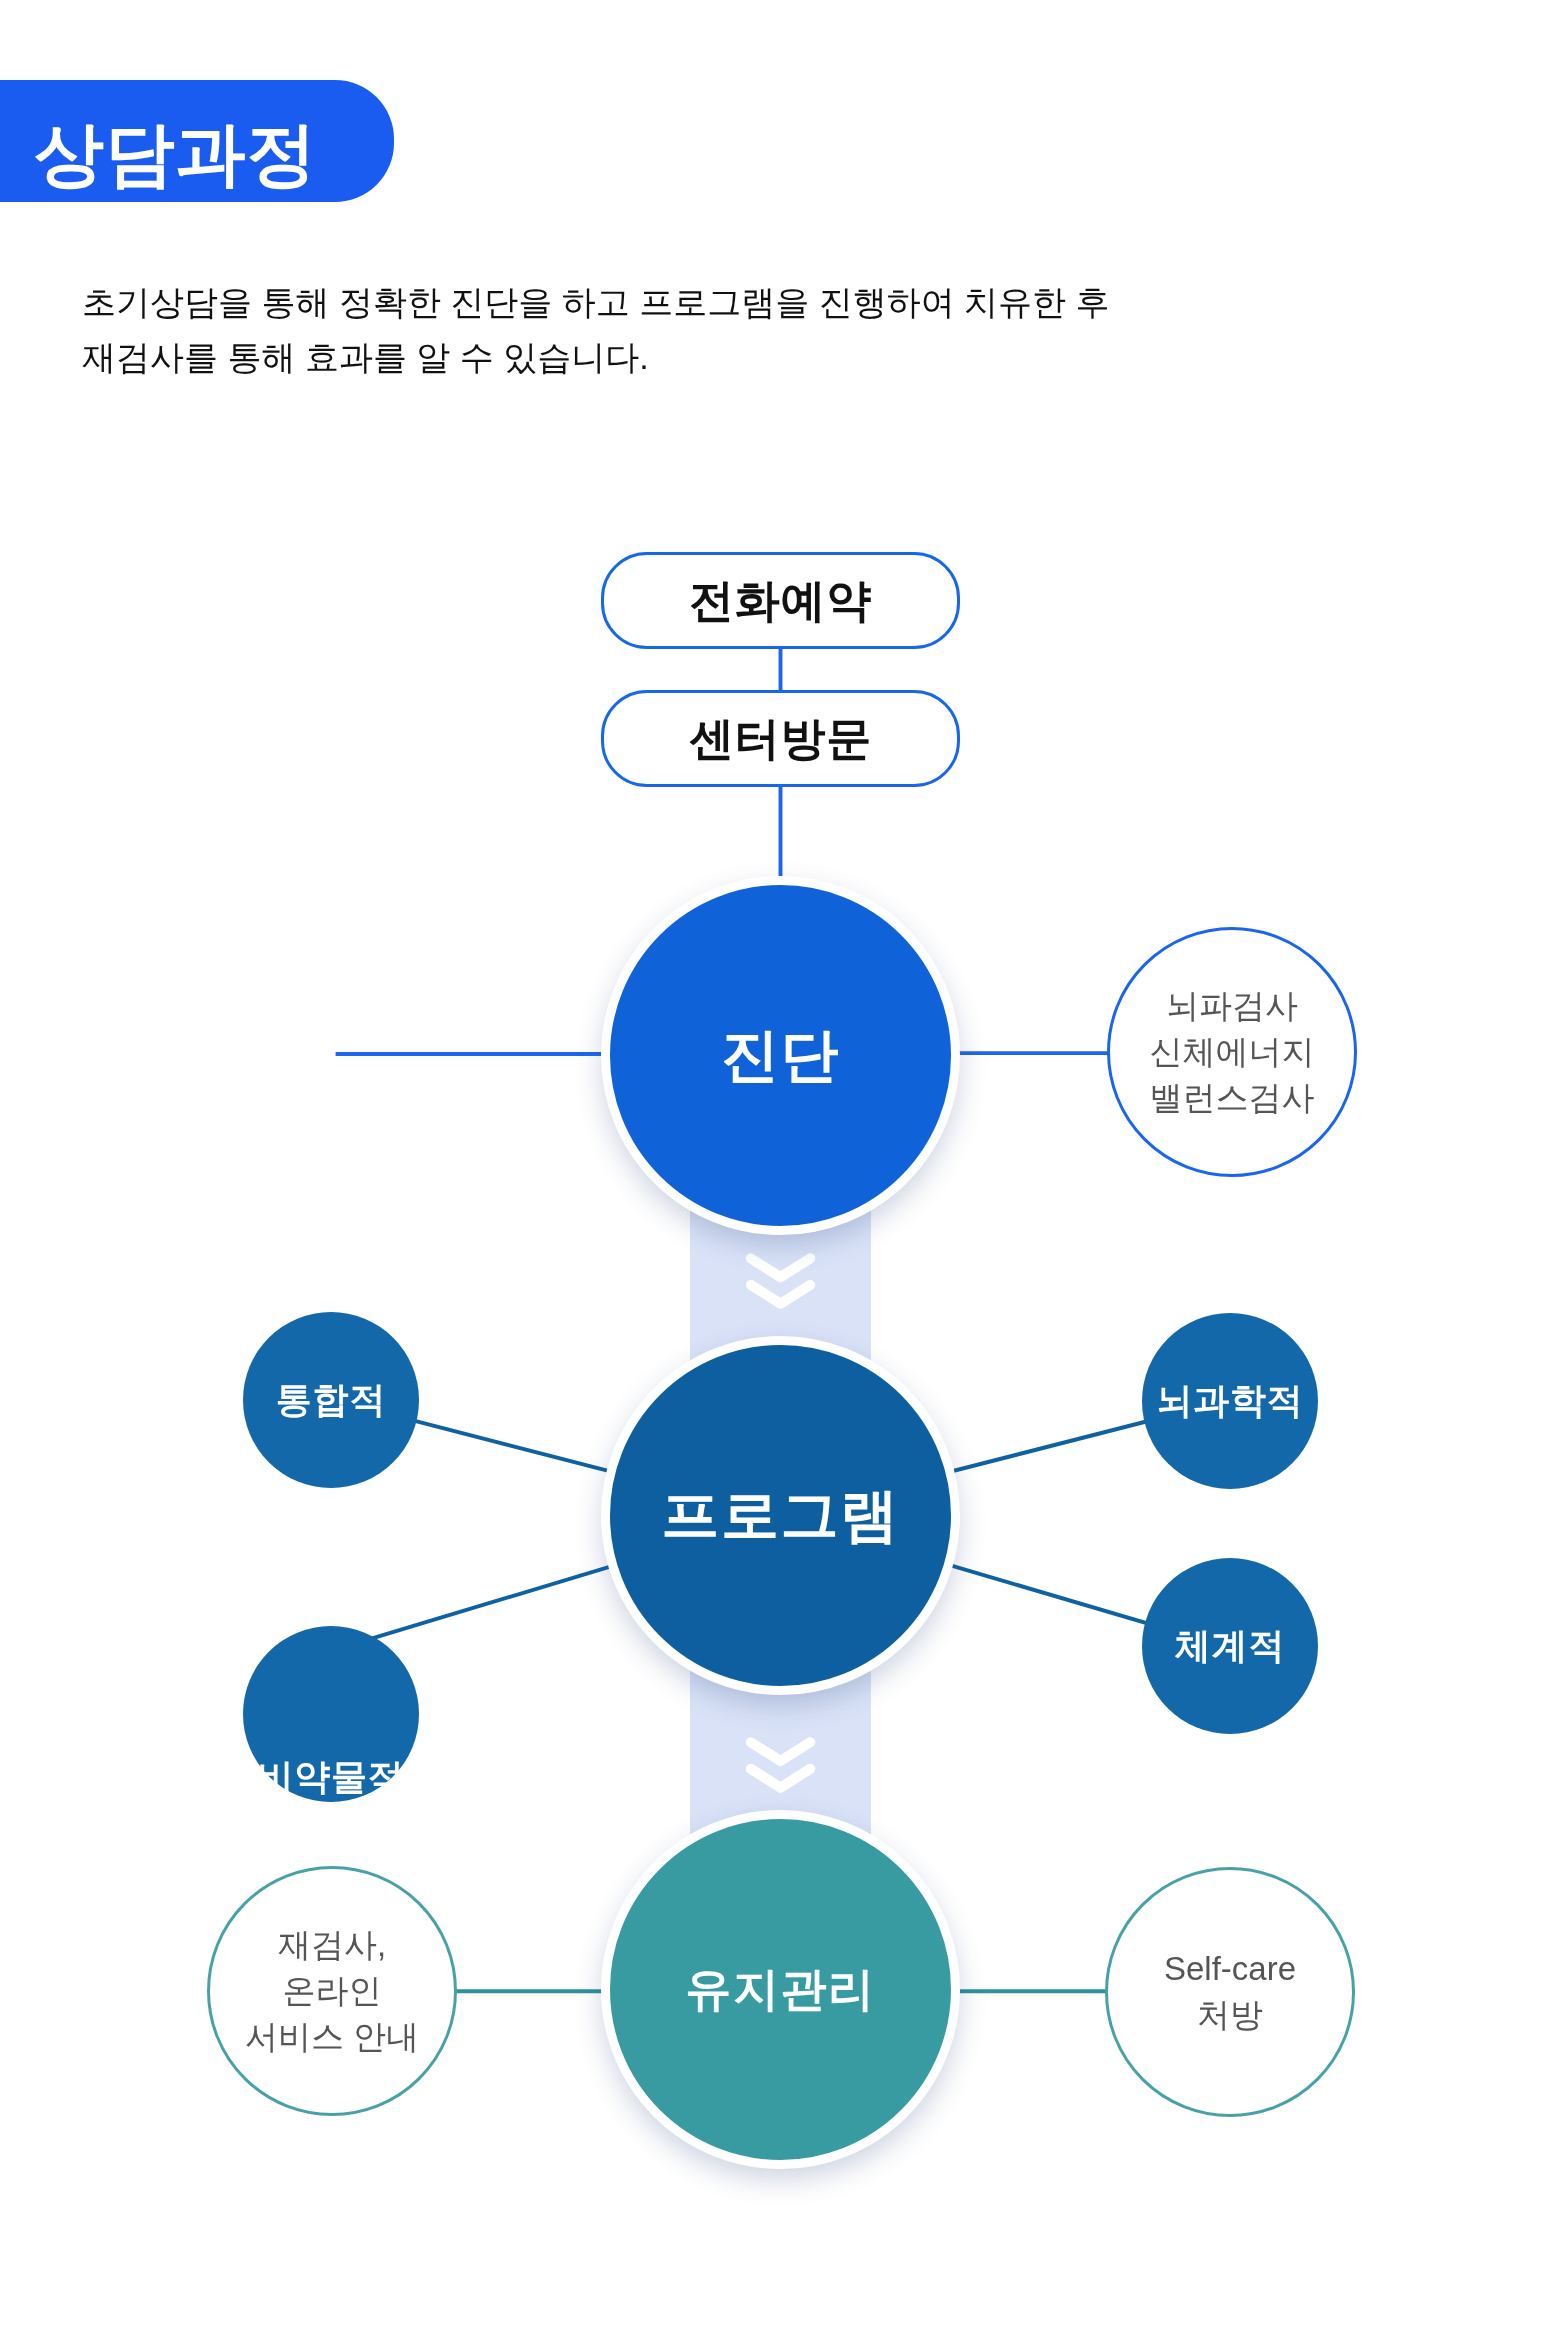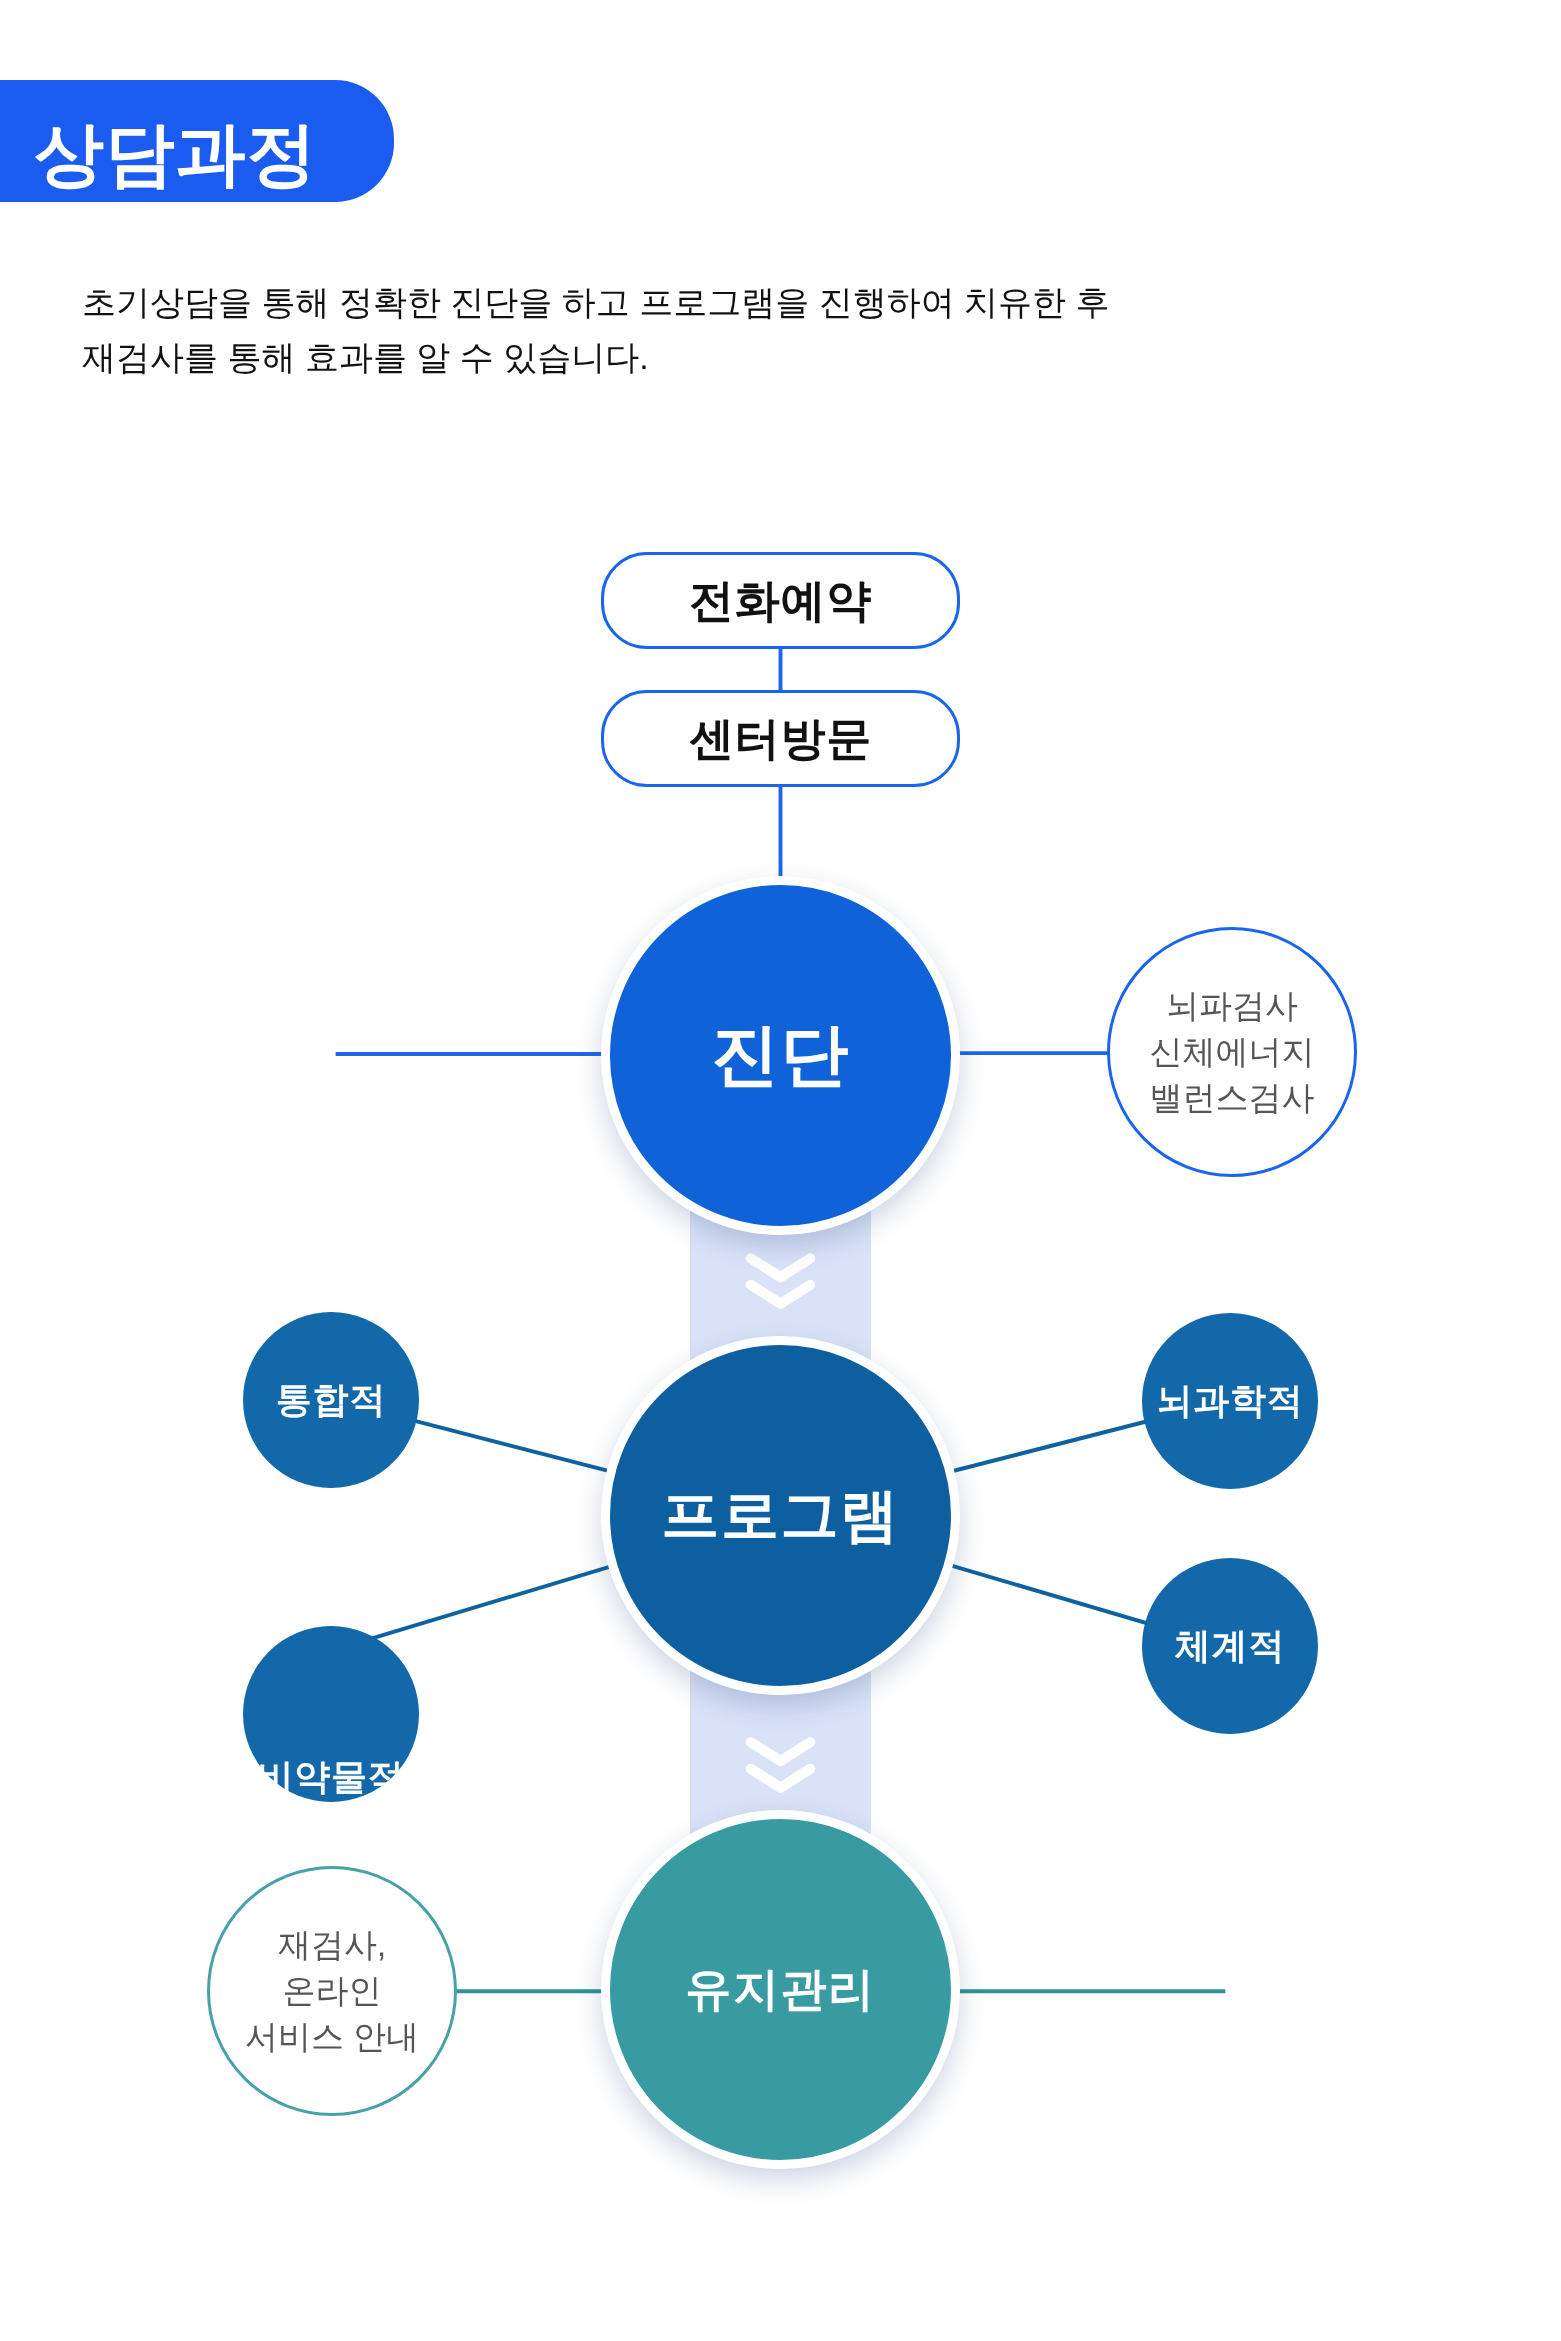--- a/index.html
+++ b/index.html
@@ -34,21 +34,21 @@
   .pill1{top:552px;}
   .pill2{top:690px;}
   
   .stage{
     left:601px;width:359px;height:359px;border-radius:50%;border:9.4px solid #ffffff;
     box-sizing:border-box;display:flex;align-items:center;justify-content:center;
     box-shadow:0 11px 26.5px rgba(36,66,125,0.22);z-index:3;
   }
   .stage span{color:#ffffff;font-weight:600;letter-spacing:1.6px;}
   .stage1{top:876px;background:#1062D8;}
-  .stage1 span{font-size:68px;}
+  .stage1 span{font-size:58px;}
   .stage2{top:1336px;background:#0D5FA0;}
   .stage2 span{font-size:58px;}
   .stage3{top:1810px;background:#389BA2;}
   .stage3 span{font-size:46px;}
   
   .sat-outline{
     width:250px;height:250px;border-radius:50%;background:#ffffff;box-sizing:border-box;
     display:flex;align-items:center;justify-content:center;text-align:center;z-index:3;
   }
   .sat-outline span{color:#555555;font-size:33px;line-height:1.4;font-weight:500;white-space:pre-line;}
@@ -134,15 +134,19 @@
   </div>
 
   <div class="abs stage stage3">
     <span>유지관리</span>
   </div>
   <div class="abs sat-outline teal-border sat-c3-left">
     <span>재검사,
 온라인
 서비스 안내</span>
   </div>
+  <div class="abs sat-outline teal-border sat-c3-right">
+    <span>Self-care
+처방</span>
+  </div>
 
 </div>
 
 
 </body></html>

